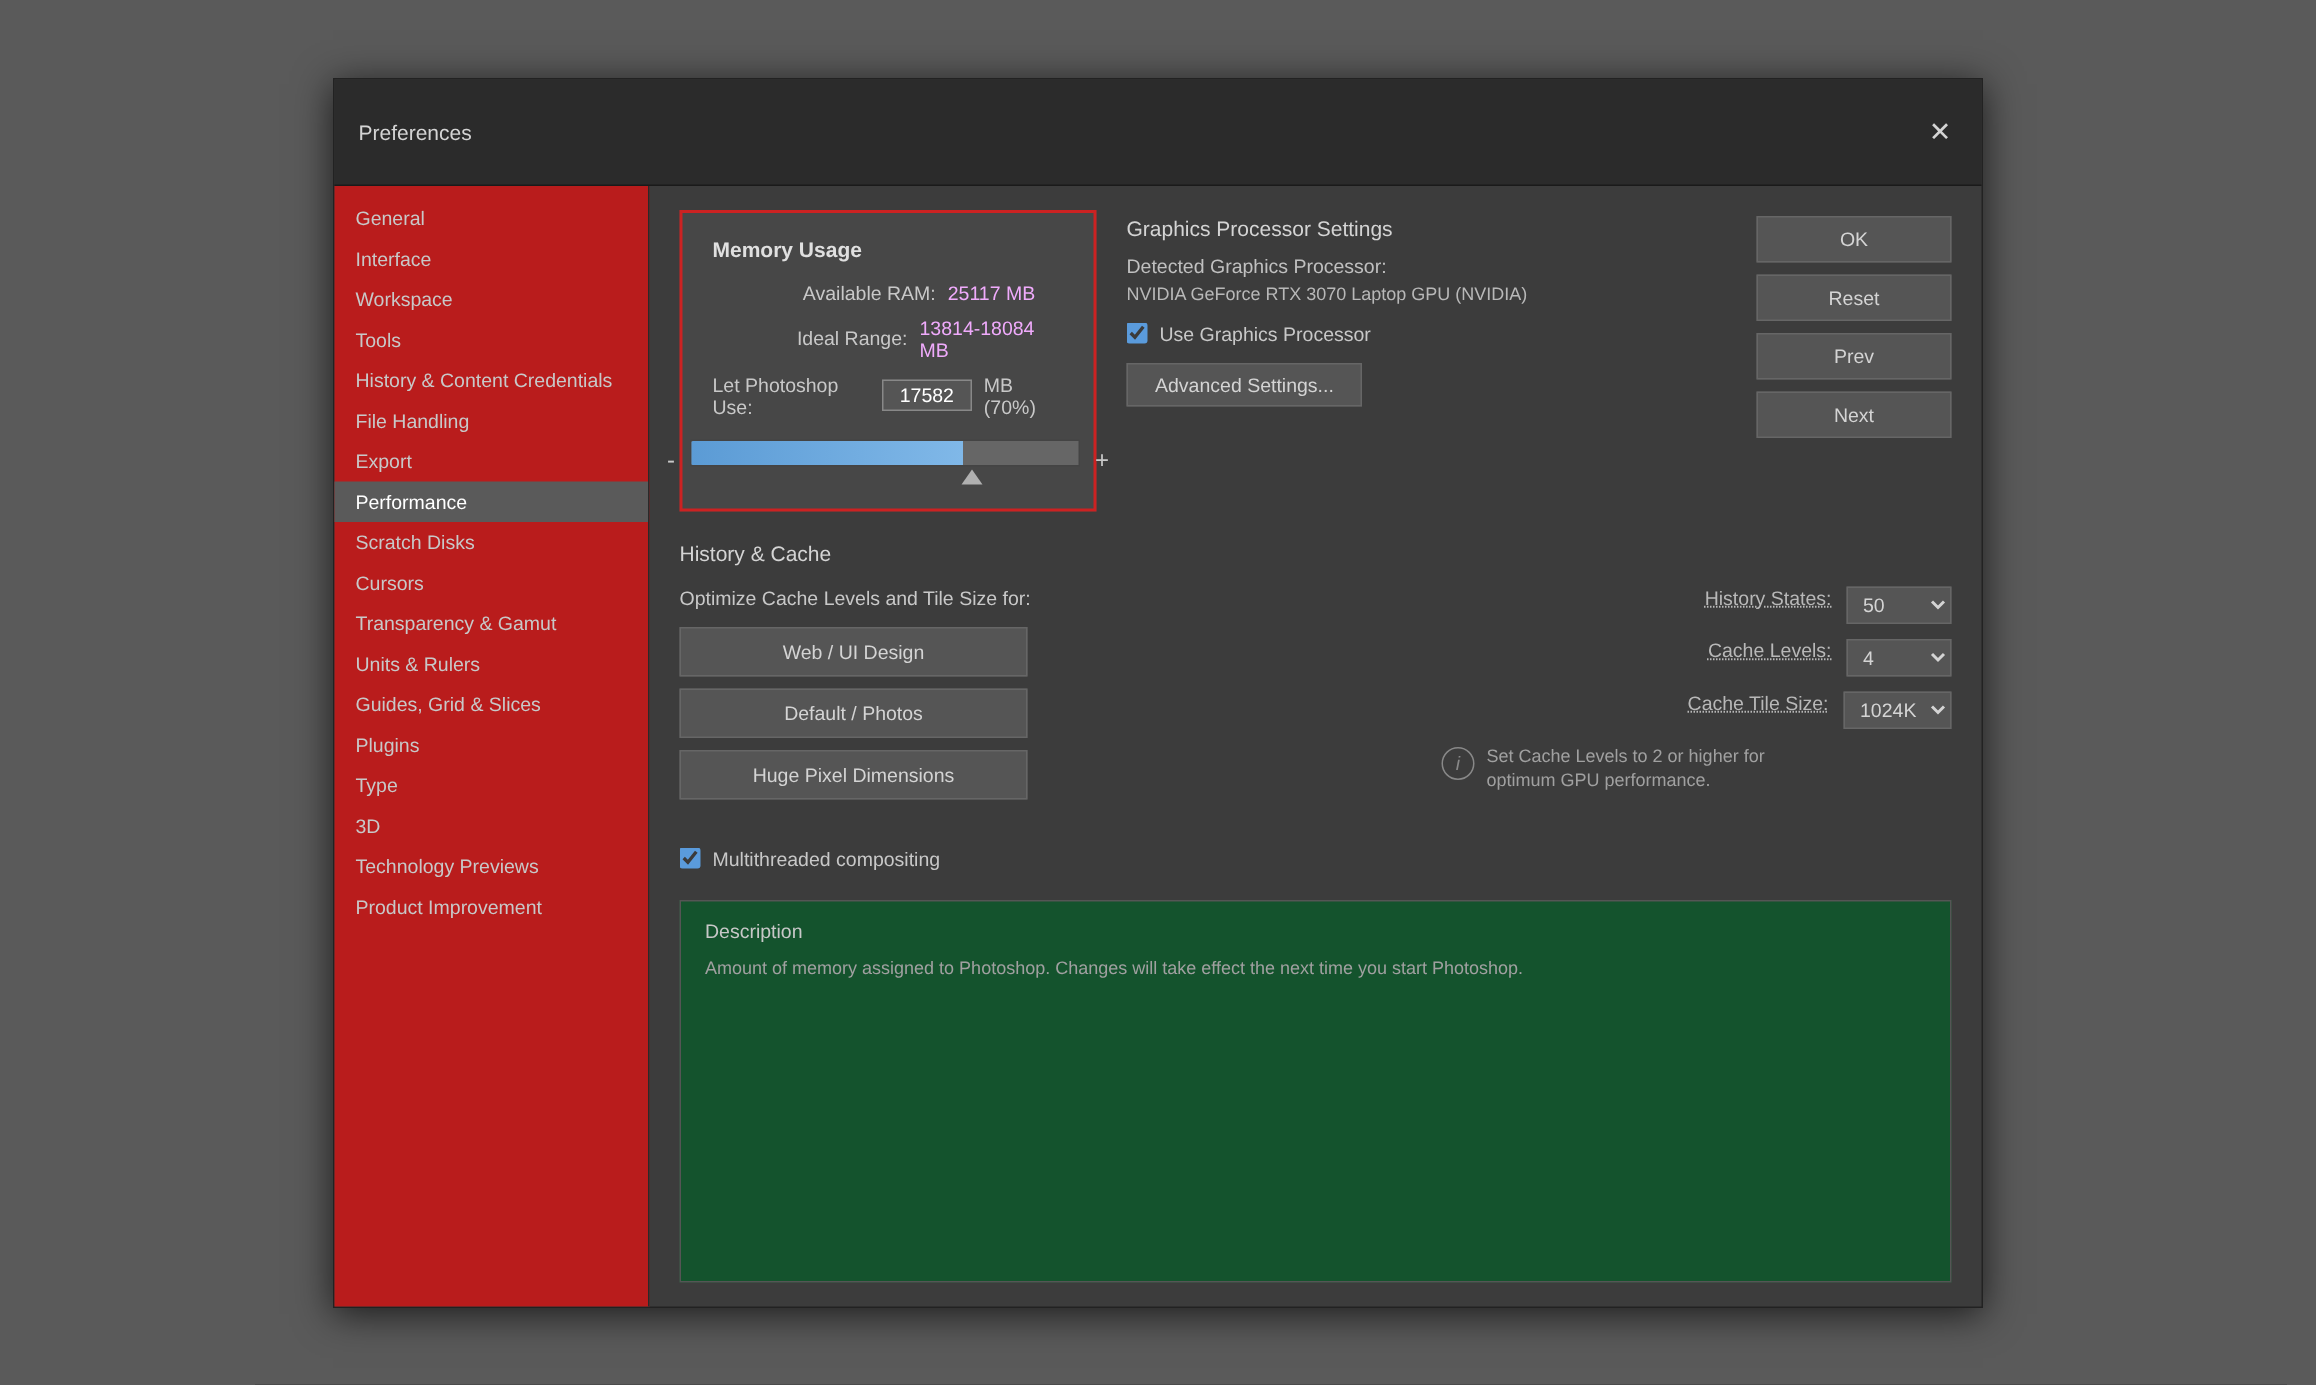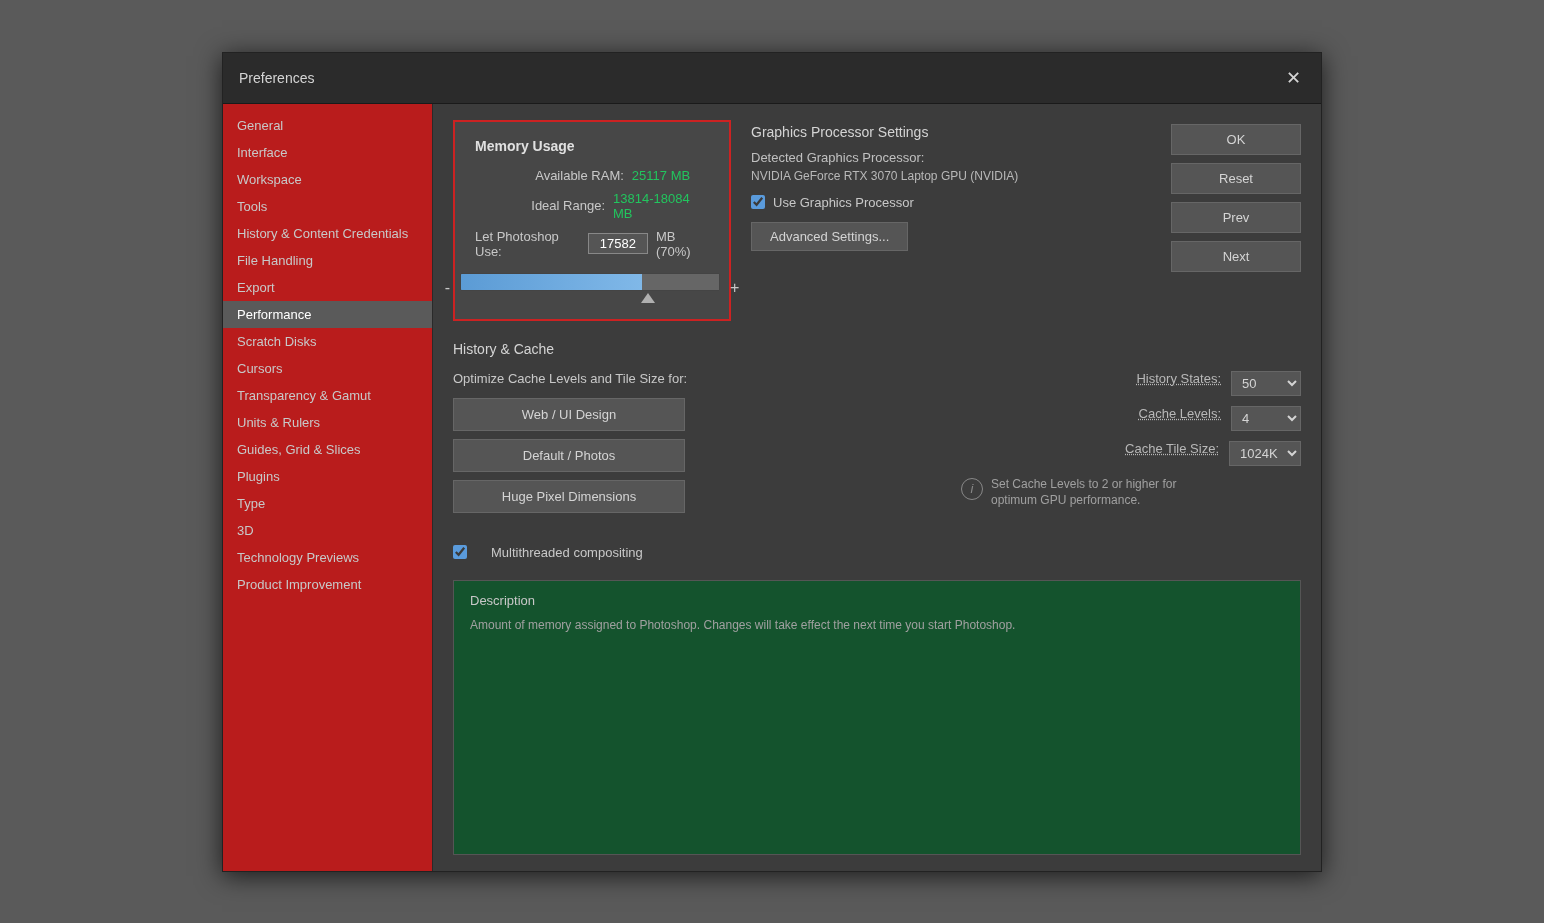--- a/index.html
+++ b/index.html
@@ -17,21 +17,21 @@
       width: 1100px;
       min-height: 820px;
       background: #3c3c3c;
       border: 1px solid #222;
       box-shadow: 0 4px 24px rgba(0,0,0,0.7);
       display: flex;
       flex-direction: column;
     }
     .title-bar {
       background: #2b2b2b;
-      padding: 16px 16px;
+      padding: 26px 16px;
       display: flex;
       align-items: center;
       justify-content: space-between;
       border-bottom: 1px solid #1a1a1a;
       flex-shrink: 0;
     }
     .title-bar-title {
       color: #d4d4d4;
       font-size: 14px;
     }
@@ -98,21 +98,21 @@
     }
     .memory-row {
       display: flex;
       justify-content: center;
       align-items: center;
       gap: 8px;
       margin-bottom: 8px;
       color: #c8c8c8;
     }
     .memory-row label { text-align: right; min-width: 130px; }
-    .memory-row value { color: #22c55e; }
+    .memory-row value { color: #f0abfc; }
     .memory-input-row {
       display: flex;
       justify-content: center;
       align-items: center;
       gap: 8px;
       margin-bottom: 14px;
     }
     .memory-input-row label { color: #c8c8c8; }
     .memory-value-input {
       background: #555;
@@ -311,21 +311,21 @@
     .cache-info-text {
       color: #a0a0a0;
       font-size: 12px;
       line-height: 1.4;
       max-width: 220px;
     }
     
     .multithread-row {
       display: flex;
       align-items: center;
-      gap: 24px;
+      gap: 8px;
       padding: 4px 0;
     }
     .multithread-row input[type=checkbox] {
       width: 14px;
       height: 14px;
       cursor: pointer;
       accent-color: #5a9bdc;
     }
     .multithread-row label { color: #c8c8c8; font-size: 13px; cursor: pointer; }
     

